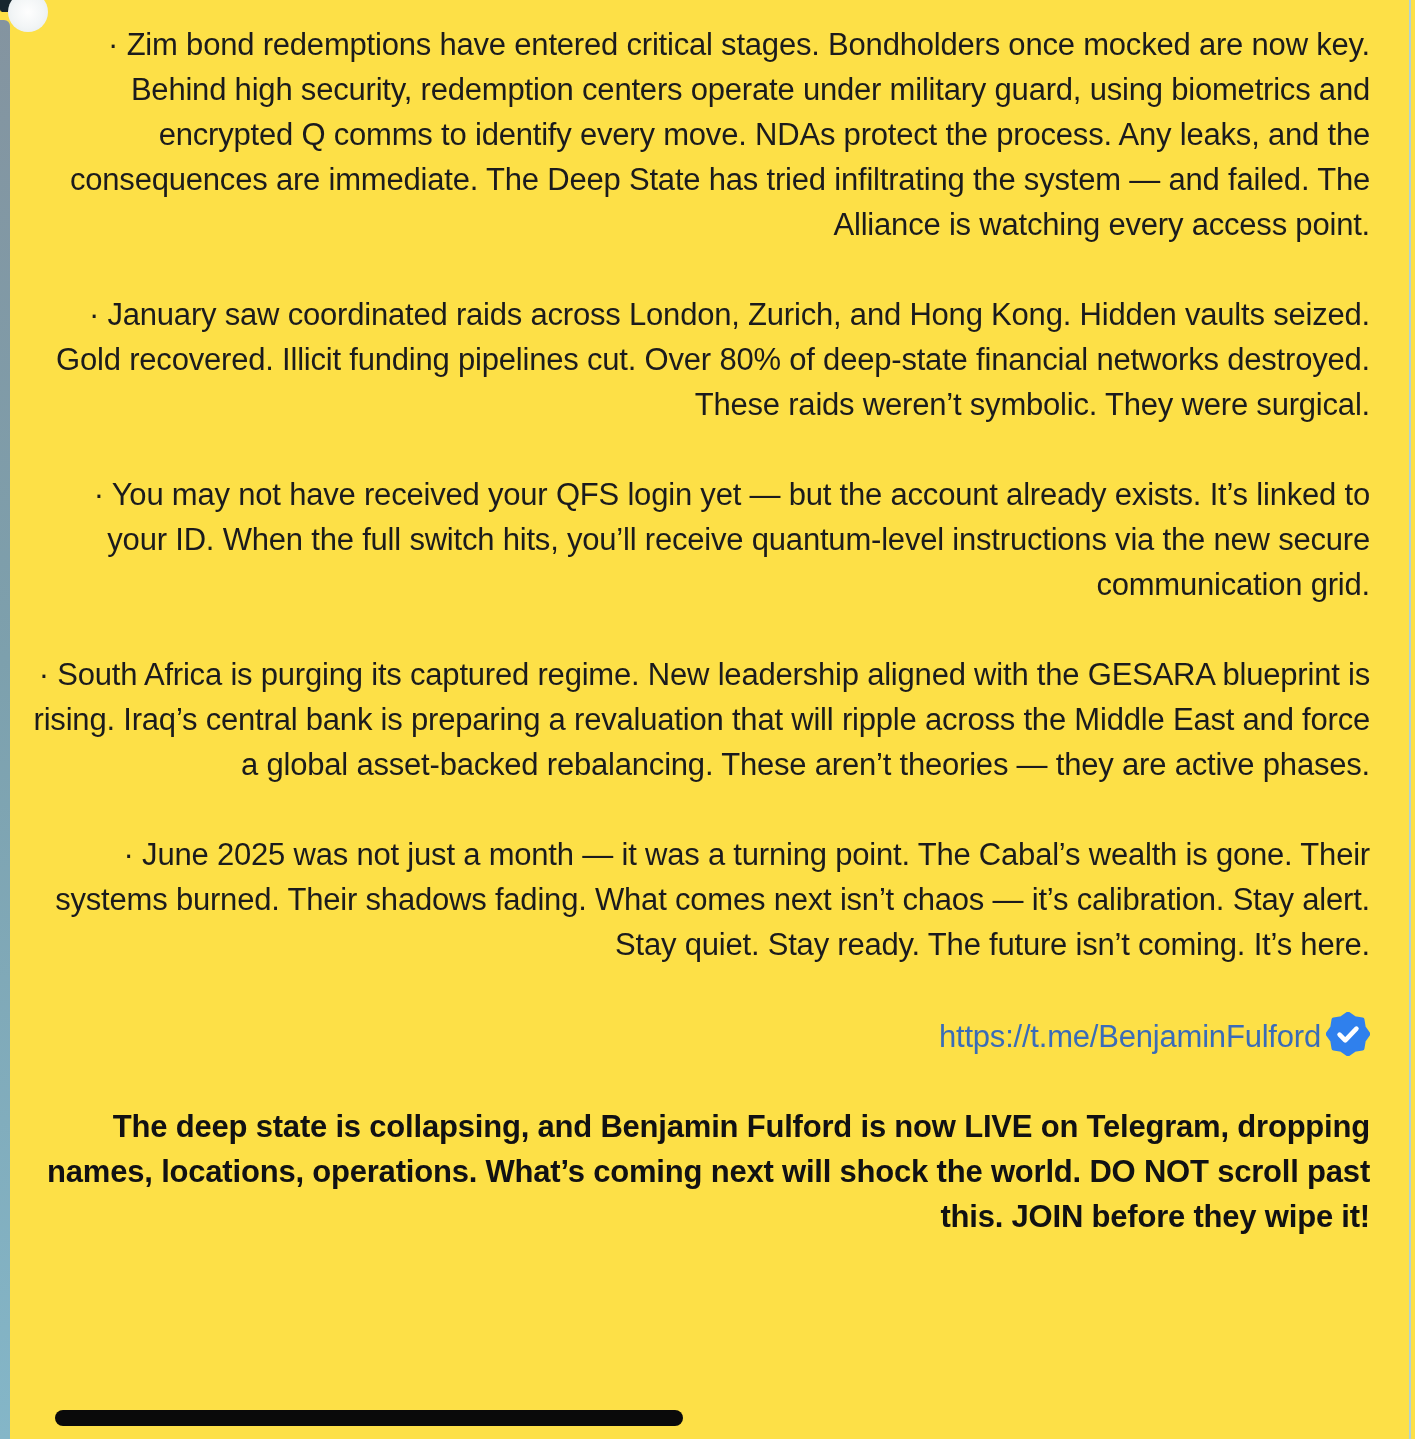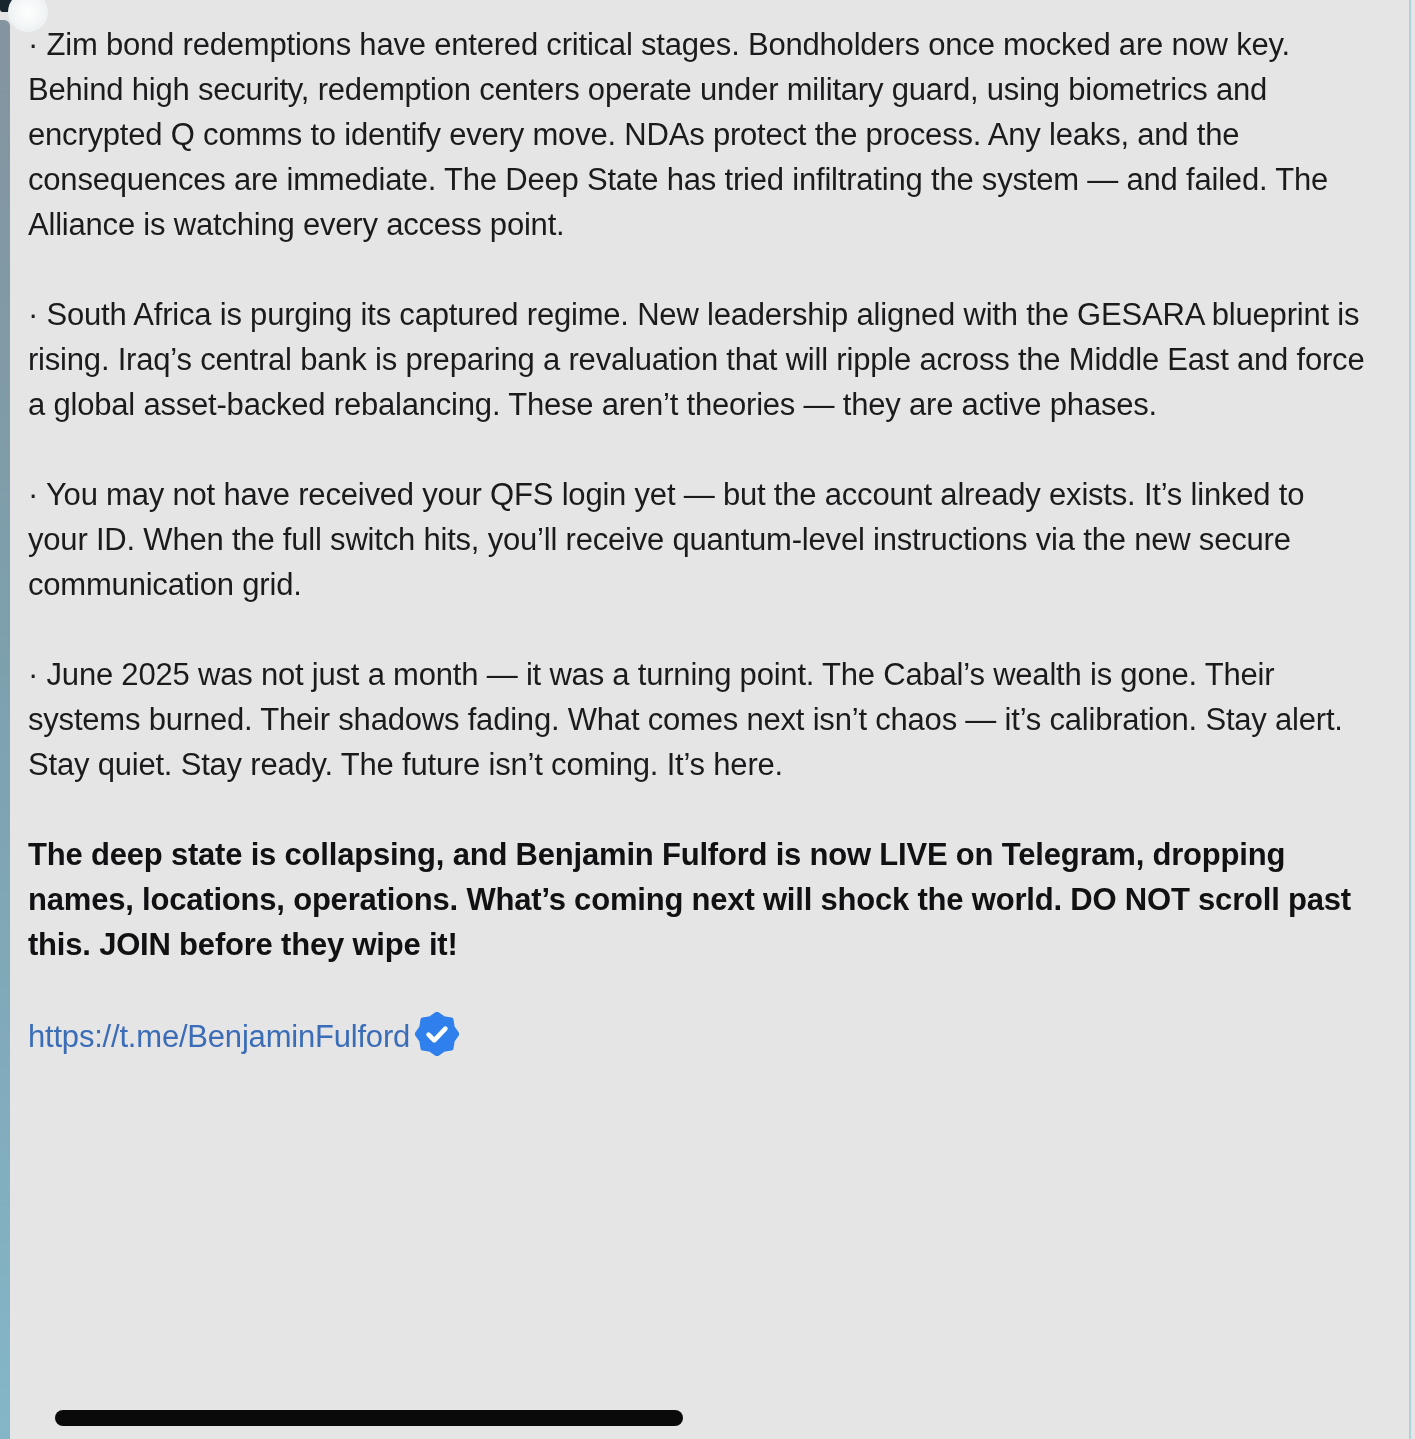--- a/index.html
+++ b/index.html
@@ -6,22 +6,23 @@
   body {
     width: 1415px; height: 1439px;
     background: #ffffff;
     font-family: "Liberation Sans", sans-serif;
     overflow: hidden;
     position: relative;
   }
   .page {
     position: relative;
     width: 1415px; height: 1439px;
-    background: #e5e5e5;
+    background: #fde047;
     overflow: hidden;
+    text-align: right;
   }
   
   .left-strip {
     position: absolute;
     left: 0; top: 20px; bottom: 0;
     width: 10px;
     background: linear-gradient(to bottom, #8494a0 0%, #7da0ad 45%, #84b6c8 100%);
     border-top-right-radius: 6px;
   }
   
@@ -93,34 +94,35 @@
 
   <div class="corner-dark"></div>
   <div class="corner-glow"></div>
   <div class="left-strip"></div>
   <div class="right-border"></div>
 
   <div class="content">
 
     <p class="para">· Zim bond redemptions have entered critical stages. Bondholders once mocked are now key. Behind high security, redemption centers operate under military guard, using biometrics and encrypted Q comms to identify every move. NDAs protect the process. Any leaks, and the consequences are immediate. The Deep State has tried infiltrating the system — and failed. The Alliance is watching every access point.</p>
 
+    <p class="para">· January saw coordinated raids across London, Zurich, and Hong Kong. Hidden vaults seized. Gold recovered. Illicit funding pipelines cut. Over 80% of deep-state financial networks destroyed. These raids weren’t symbolic. They were surgical.</p>
+
+    <p class="para">· You may not have received your QFS login yet — but the account already exists. It’s linked to your ID. When the full switch hits, you’ll receive quantum-level instructions via the new secure communication grid.</p>
 
     <p class="para">· South Africa is purging its captured regime. New leadership aligned with the GESARA blueprint is rising. Iraq’s central bank is preparing a revaluation that will ripple across the Middle East and force a global asset-backed rebalancing. These aren’t theories — they are active phases.</p>
 
-    <p class="para">· You may not have received your QFS login yet — but the account already exists. It’s linked to your ID. When the full switch hits, you’ll receive quantum-level instructions via the new secure communication grid.</p>
-
     <p class="para">· June 2025 was not just a month — it was a turning point. The Cabal’s wealth is gone. Their systems burned. Their shadows fading. What comes next isn’t chaos — it’s calibration. Stay alert. Stay quiet. Stay ready. The future isn’t coming. It’s here.</p>
 
-
-    <p class="para bold">The deep state is collapsing, and Benjamin Fulford is now LIVE on Telegram, dropping names, locations, operations. What’s coming next will shock the world. DO NOT scroll past this. JOIN before they wipe it!</p>
 
     <p class="para footer-row">
       <a class="link">https://t.me/BenjaminFulford</a><span class="badge-icon"><svg viewBox="0 0 24 24" width="44" height="44" aria-hidden="true">
           <polygon points="23,12 20.5,15.52 19.78,19.78 15.52,20.5 12,23 8.48,20.5 4.22,19.78 3.5,15.52 1,12 3.5,8.48 4.22,4.22 8.48,3.5 12,1 15.52,3.5 19.78,4.22 20.5,8.48" fill="#2f80ed" stroke="#2f80ed" stroke-width="2.4" stroke-linejoin="round"></polygon>
           <path d="M7.4 12.4 l3.1 3.1 L16.6 9.1" fill="none" stroke="#ffffff" stroke-width="2.5" stroke-linecap="round" stroke-linejoin="round"></path>
         </svg></span>
     </p>
 
+    <p class="para bold">The deep state is collapsing, and Benjamin Fulford is now LIVE on Telegram, dropping names, locations, operations. What’s coming next will shock the world. DO NOT scroll past this. JOIN before they wipe it!</p>
+
   </div>
 
   <div class="redaction-bar"></div>
 
 </div>
 
 </body></html>

